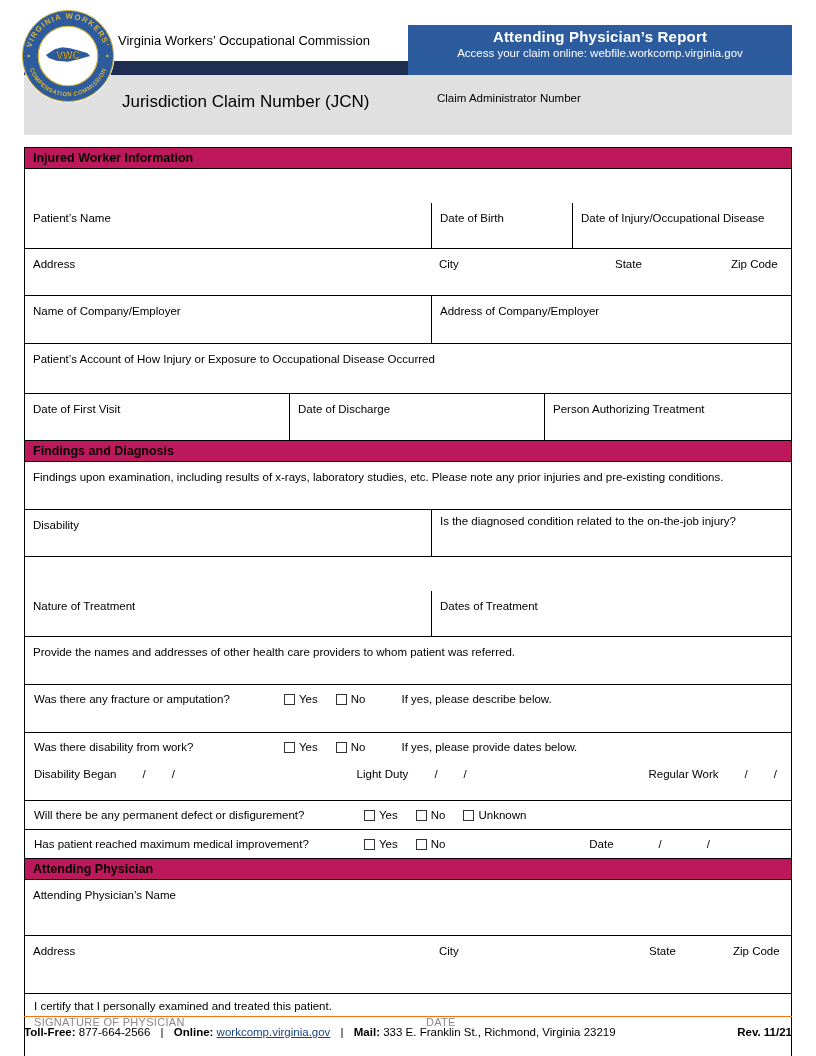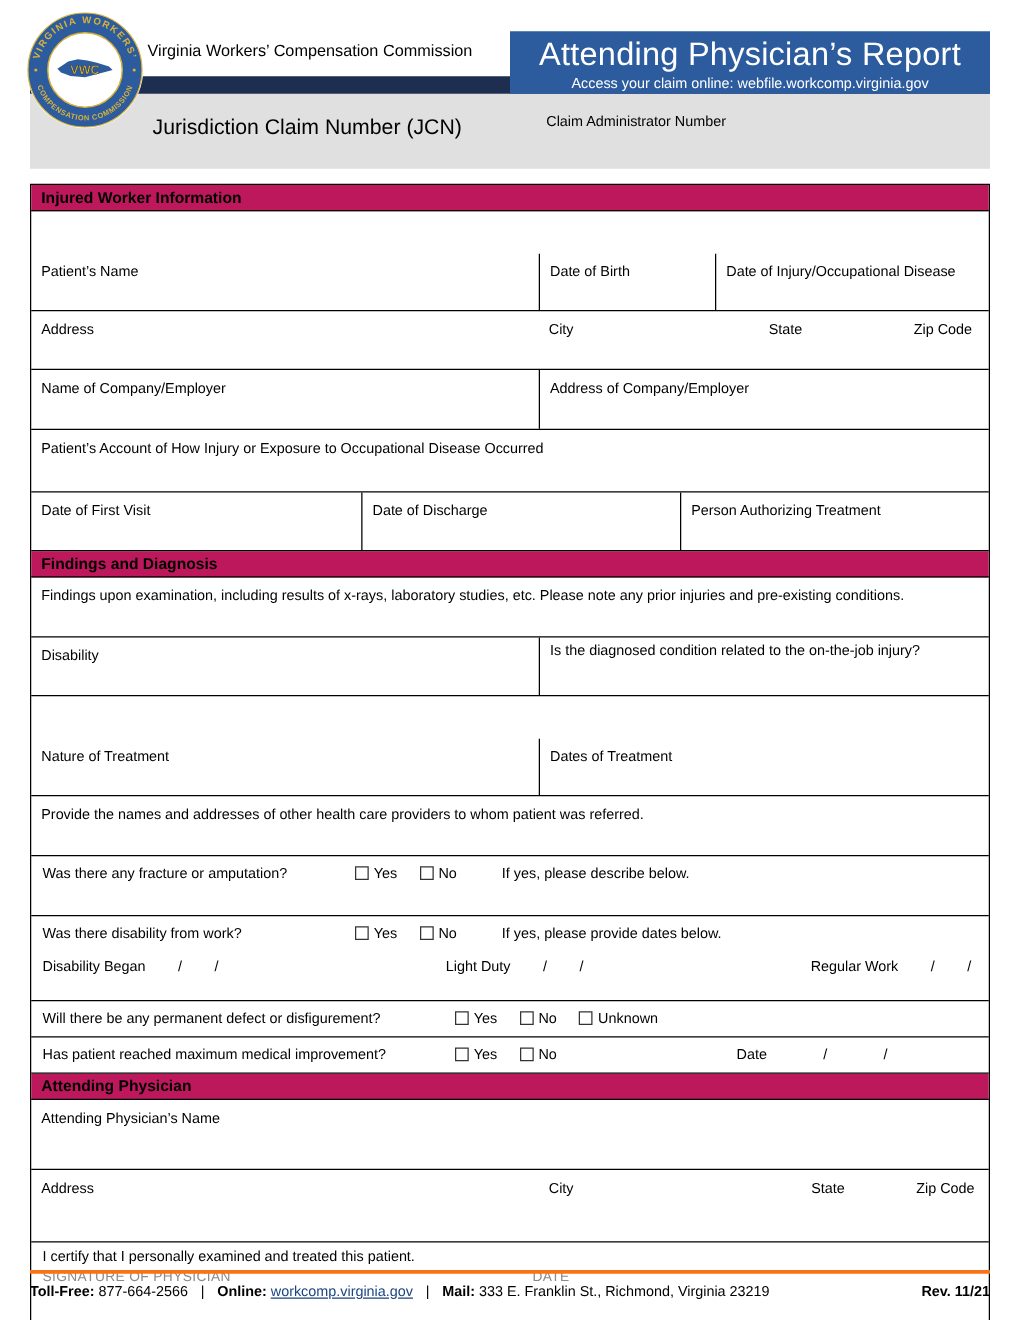--- a/index.html
+++ b/index.html
@@ -12,21 +12,21 @@
   }
   .page { position: relative; width: 816px; height: 1056px; overflow: hidden; }
 
   
   .header { position: relative; height: 135px; }
   .navy-bar { position: absolute; left: 24px; top: 61px; width: 768px; height: 14px; background: #1d2e50; z-index: 1; }
   .blue-box {
     position: absolute; left: 408px; top: 25px; width: 384px; height: 50px;
     background: #2d5c9e; z-index: 2; text-align: center; color: #fff;
   }
-  .form-title { font-size: 26px; font-weight: normal; margin-top: 3px; letter-spacing: 0.2px; }
+  .form-title { font-size: 15px; font-weight: bold; margin-top: 3px; letter-spacing: 0.2px; }
   .form-subtitle { font-size: 11.5px; margin-top: 2px; }
   .commission-name { position: absolute; left: 118px; top: 33px; font-size: 13px; color: #000; z-index: 2; }
   .gray-panel { position: absolute; left: 24px; top: 75px; width: 768px; height: 60px; background: #e0e0e0; z-index: 0; }
   .jcn-label { position: absolute; left: 98px; top: 17px; font-size: 17px; }
   .claim-admin-label { position: absolute; left: 413px; top: 17px; font-size: 11.5px; }
   .seal { position: absolute; left: 20px; top: 8px; width: 96px; height: 96px; z-index: 3; }
 
   
   .form { position: relative; margin: 12px 0 0 24px; width: 768px; border: 1px solid #000; background: #fff; }
   .section-header {
@@ -72,21 +72,21 @@
   .date-group { margin-left: auto; margin-right: 72px; display: flex; gap: 45px; font-size: 11.5px; }
 
   .certify-cell { padding: 6px 9px; }
   .sig-line { display: flex; margin-top: 4px; }
   .sig-label { color: #8a8a8a; font-size: 11px; letter-spacing: 0.3px; }
   .sig-w { width: 392px; }
 
   
   .footer {
     position: absolute; left: 24px; top: 1016px; width: 768px;
-    border-top: 3px solid #f97316; padding-top: 9px;
+    border-top: 1px solid #f97316; padding-top: 9px;
     display: flex; justify-content: space-between; font-size: 11.5px;
   }
   .footer b { font-weight: bold; }
   .sep { margin: 0 7px; }
   .link { color: #1a4480; text-decoration: underline; cursor: pointer; }
 </style>
 </head>
 <body>
 
 <div class="page">
@@ -95,21 +95,21 @@
     <div class="navy-bar"></div>
 
     <div class="blue-box">
       <div class="form-title">Attending Physician’s Report</div>
       <div class="form-subtitle">
         <span>Access your claim online:</span>
         <span>webfile.workcomp.virginia.gov</span>
       </div>
     </div>
 
-    <div class="commission-name">Virginia Workers’ Compensation Commission</div>
+    <div class="commission-name">Virginia Workers’ Occupational Commission</div>
 
     <div class="gray-panel">
       <span class="jcn-label">Jurisdiction Claim Number (JCN)</span>
       <span class="claim-admin-label">Claim Administrator Number</span>
     </div>
 
     <div class="seal">
       <svg viewBox="0 0 100 100" width="96" height="96" xmlns="http://www.w3.org/2000/svg">
         <circle cx="50" cy="50" r="48.5" fill="#ffffff"></circle>
         <circle cx="50" cy="50" r="47.5" fill="#2d5c9e" stroke="#d8b23a" stroke-width="1"></circle>

